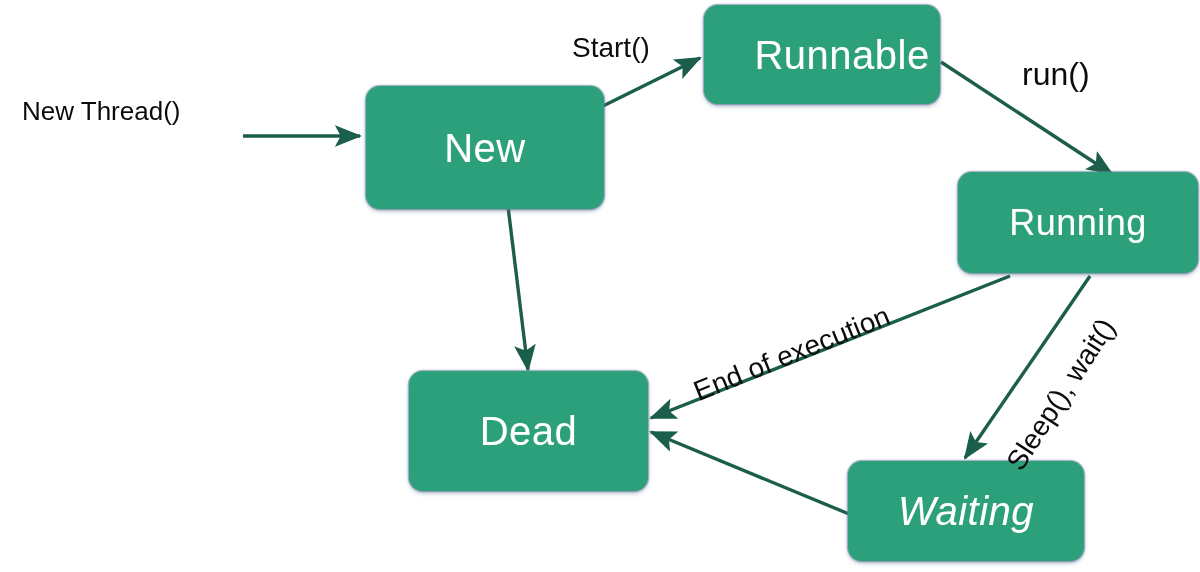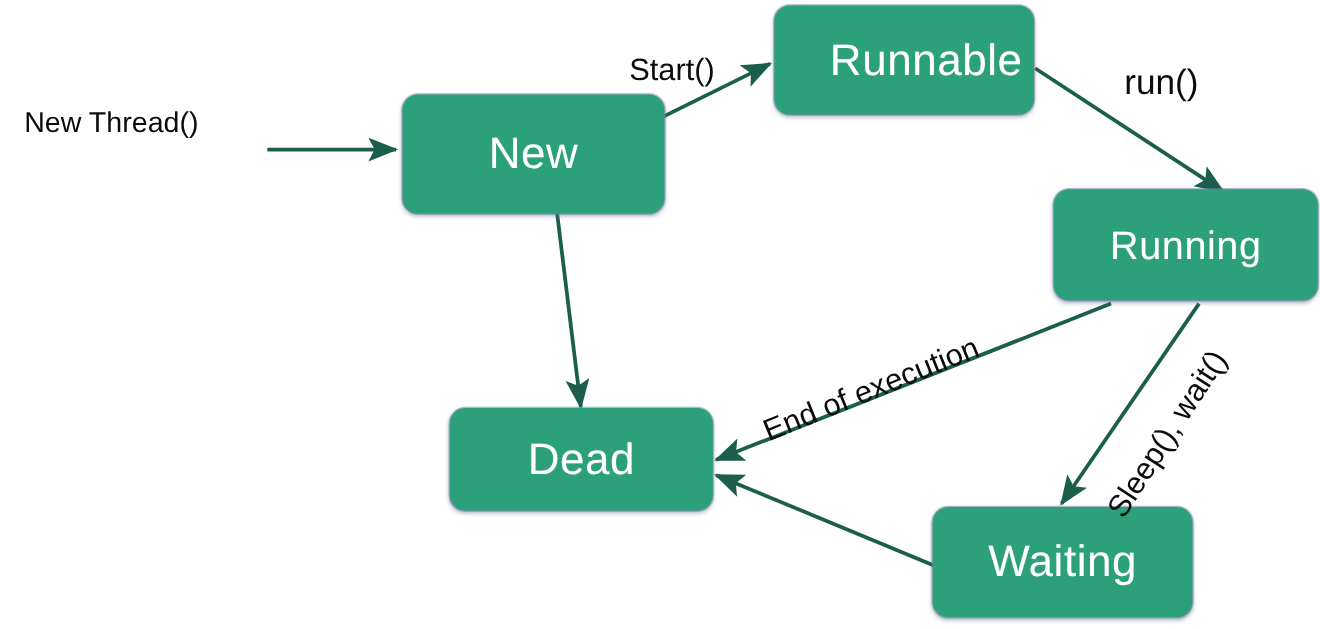--- a/index.html
+++ b/index.html
@@ -71,37 +71,37 @@
         <line x1="603" y1="106" x2="700" y2="58" stroke="#1B5E4B" stroke-width="3.4" stroke-linecap="butt" marker-end="url(#arrowhead)"></line>
         <line x1="941" y1="62" x2="1112" y2="174" stroke="#1B5E4B" stroke-width="3.4" stroke-linecap="butt" marker-end="url(#arrowhead)"></line>
         <line x1="506" y1="190" x2="528" y2="370" stroke="#1B5E4B" stroke-width="3.4" stroke-linecap="butt" marker-end="url(#arrowhead)"></line>
         <line x1="1010" y1="276" x2="651" y2="418" stroke="#1B5E4B" stroke-width="3.4" stroke-linecap="butt" marker-end="url(#arrowhead)"></line>
         <line x1="1090" y1="276" x2="965" y2="458" stroke="#1B5E4B" stroke-width="3.4" stroke-linecap="butt" marker-end="url(#arrowhead)"></line>
         <line x1="849" y1="514" x2="651" y2="432" stroke="#1B5E4B" stroke-width="3.4" stroke-linecap="butt" marker-end="url(#arrowhead)"></line>
       </g>
   </svg>
 
   <div id="nodes-layer">
-      <div class="node" style="left: 366px; top: 86px; width: 238px; height: 108px; background: rgb(43, 160, 122); color: rgb(255, 255, 255);">
+      <div class="node" style="left: 366px; top: 86px; width: 238px; height: 123px; background: rgb(43, 160, 122); color: rgb(255, 255, 255);">
         <span class="node-label" style="font-size: 40px;">New</span>
       </div>
       <div class="node" style="left: 704px; top: 5px; width: 236px; height: 99px; background: rgb(43, 160, 122); color: rgb(255, 255, 255); padding-left: 40px;">
         <span class="node-label" style="font-size: 40px;">Runnable</span>
       </div>
       <div class="node" style="left: 958px; top: 172px; width: 240px; height: 101px; background: rgb(43, 160, 122); color: rgb(255, 255, 255);">
         <span class="node-label" style="font-size: 36px;">Running</span>
       </div>
-      <div class="node" style="left: 409px; top: 371px; width: 239px; height: 93px; background: rgb(43, 160, 122); color: rgb(255, 255, 255);">
+      <div class="node" style="left: 409px; top: 371px; width: 239px; height: 120px; background: rgb(43, 160, 122); color: rgb(255, 255, 255);">
         <span class="node-label" style="font-size: 40px;">Dead</span>
       </div>
-      <div class="node" style="left: 848px; top: 461px; width: 236px; height: 100px; background: rgb(43, 160, 122); color: rgb(255, 255, 255);">
+      <div class="node" style="left: 848px; top: 461px; width: 236px; height: 100px; background: rgb(43, 160, 122); color: rgb(255, 255, 255); font-style: italic;">
         <span class="node-label" style="font-size: 40px;">Waiting</span>
       </div>
     </div>
   <div id="labels-layer">
       <div class="edge-label" style="left: 22px; top: 98px; font-size: 26px; color: rgb(11, 11, 11); transform: rotate(0deg);">New Thread()</div>
-      <div class="edge-label" style="left: 572px; top: 50px; font-size: 28px; color: rgb(11, 11, 11); transform: rotate(0deg);">Start()</div>
+      <div class="edge-label" style="left: 572px; top: 34px; font-size: 28px; color: rgb(11, 11, 11); transform: rotate(0deg);">Start()</div>
       <div class="edge-label" style="left: 1022px; top: 58px; font-size: 32px; color: rgb(11, 11, 11); transform: rotate(0deg);">run()</div>
       <div class="edge-label" style="left: 690px; top: 380px; font-size: 28px; color: rgb(11, 11, 11); transform: rotate(-22deg);">End of execution</div>
       <div class="edge-label" style="left: 1002px; top: 460px; font-size: 28px; color: rgb(11, 11, 11); transform: rotate(-57deg);">Sleep(), wait()</div>
     </div>
 
 </div>
 
 </body></html>

